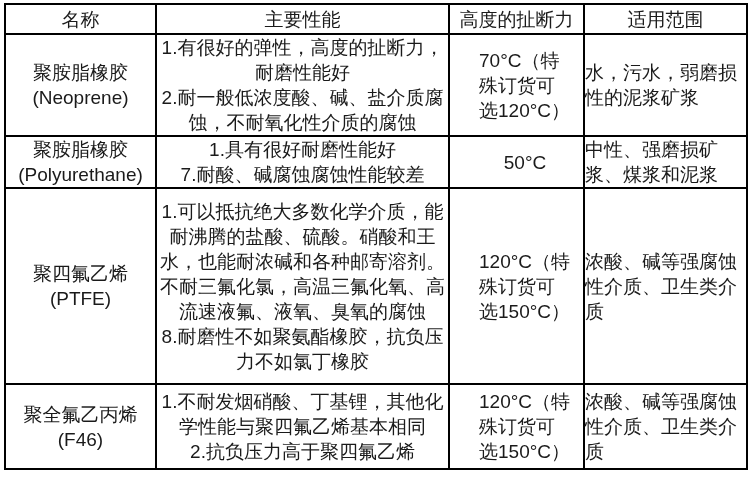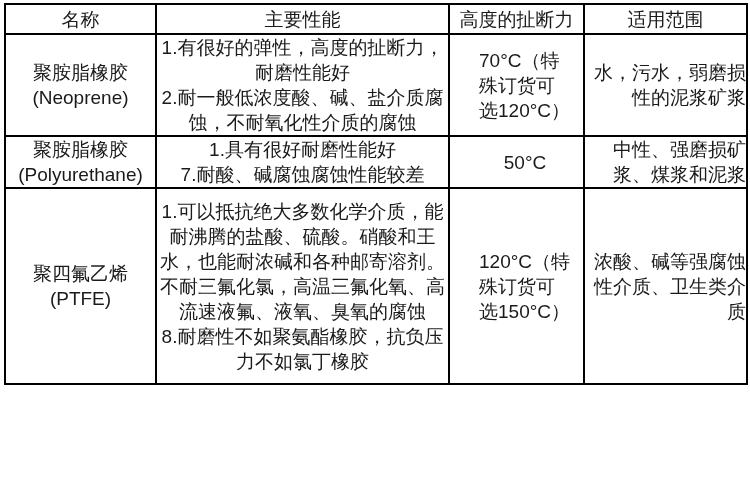--- a/index.html
+++ b/index.html
@@ -54,21 +54,21 @@
     text-align: center;
   }
   td.temp .tblock {
     display: inline-block;
     text-align: left;
     max-width: 92px;
     vertical-align: middle;
     margin-left: 17px;
   }
   td.range {
-    text-align: right;
+    text-align: left;
     padding: 2px 4px 2px 9px;
   }
 </style>
 </head>
 <body>
 
 <div class="page">
   <table class="spec">
     <colgroup>
       <col class="c-name">
@@ -126,15 +126,31 @@
           <div>1.可以抵抗绝大多数化学介质，能耐沸腾的盐酸、硫酸。硝酸和王水，也能耐浓碱和各种邮寄溶剂。不耐三氟化氯，高温三氟化氧、高流速液氟、液氧、臭氧的腐蚀</div>
           <div>8.耐磨性不如聚氨酯橡胶，抗负压力不如氯丁橡胶</div>
         </td>
         <td class="temp">
           <span class="tblock">120°C（特殊订货可选150°C）</span>
         </td>
         <td class="range">
           <span>浓酸、碱等强腐蚀性介质、卫生类介质</span>
         </td>
       </tr>
+      <tr class="row-3">
+        <td class="name">
+          <div>聚全氟乙丙烯</div>
+          <div>(F46)</div>
+        </td>
+        <td class="perf">
+          <div>1.不耐发烟硝酸、丁基锂，其他化学性能与聚四氟乙烯基本相同</div>
+          <div>2.抗负压力高于聚四氟乙烯</div>
+        </td>
+        <td class="temp">
+          <span class="tblock">120°C（特殊订货可选150°C）</span>
+        </td>
+        <td class="range">
+          <span>浓酸、碱等强腐蚀性介质、卫生类介质</span>
+        </td>
+      </tr>
     </tbody>
   </table>
 </div>
 
 </body></html>

